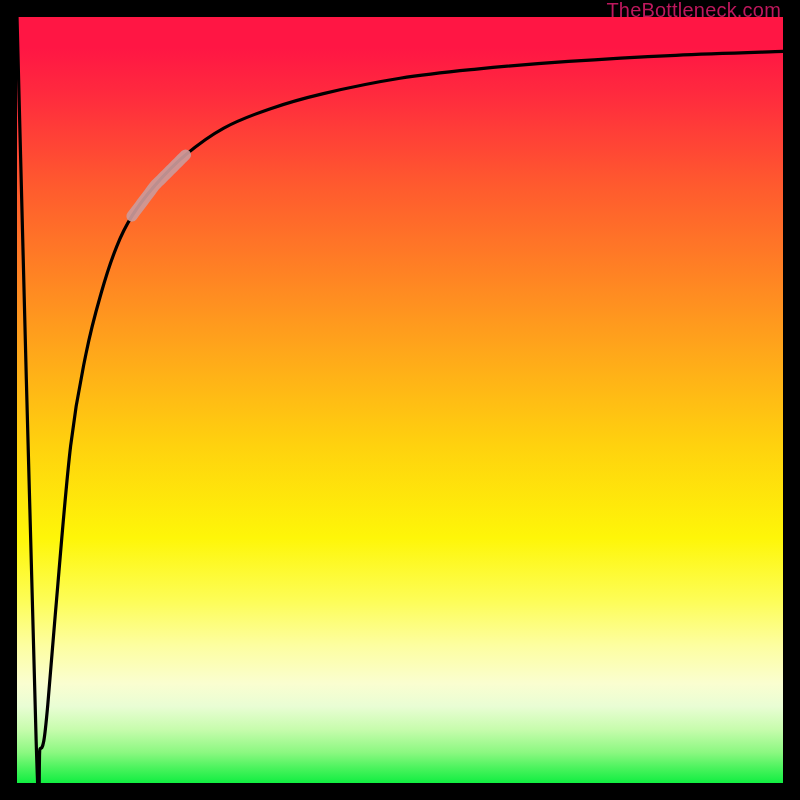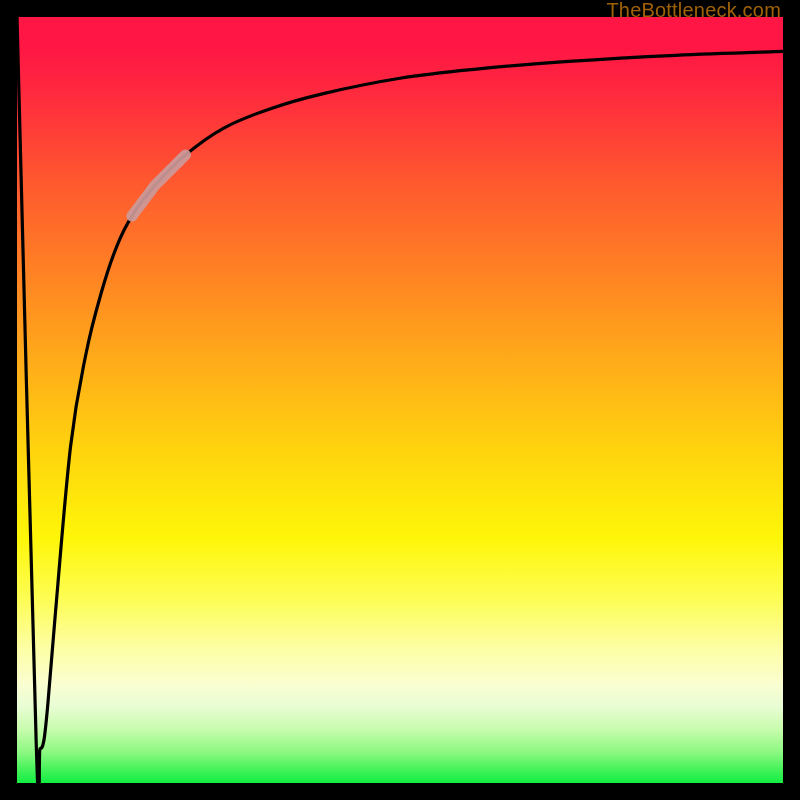--- a/index.html
+++ b/index.html
@@ -50,21 +50,21 @@
     pointer-events: none;
   }
 
   .watermark {
     position: absolute;
     top: 0;
     right: 19px;
     font-family: Arial, Helvetica, sans-serif;
     font-size: 20px;
     font-weight: 400;
-    color: #a16207;
+    color: #be185d;
     letter-spacing: 0.2px;
     line-height: 1;
     padding-top: 0;
     user-select: none;
   }
 </style>
 </head>
 <body>
 <div class="root">
 

